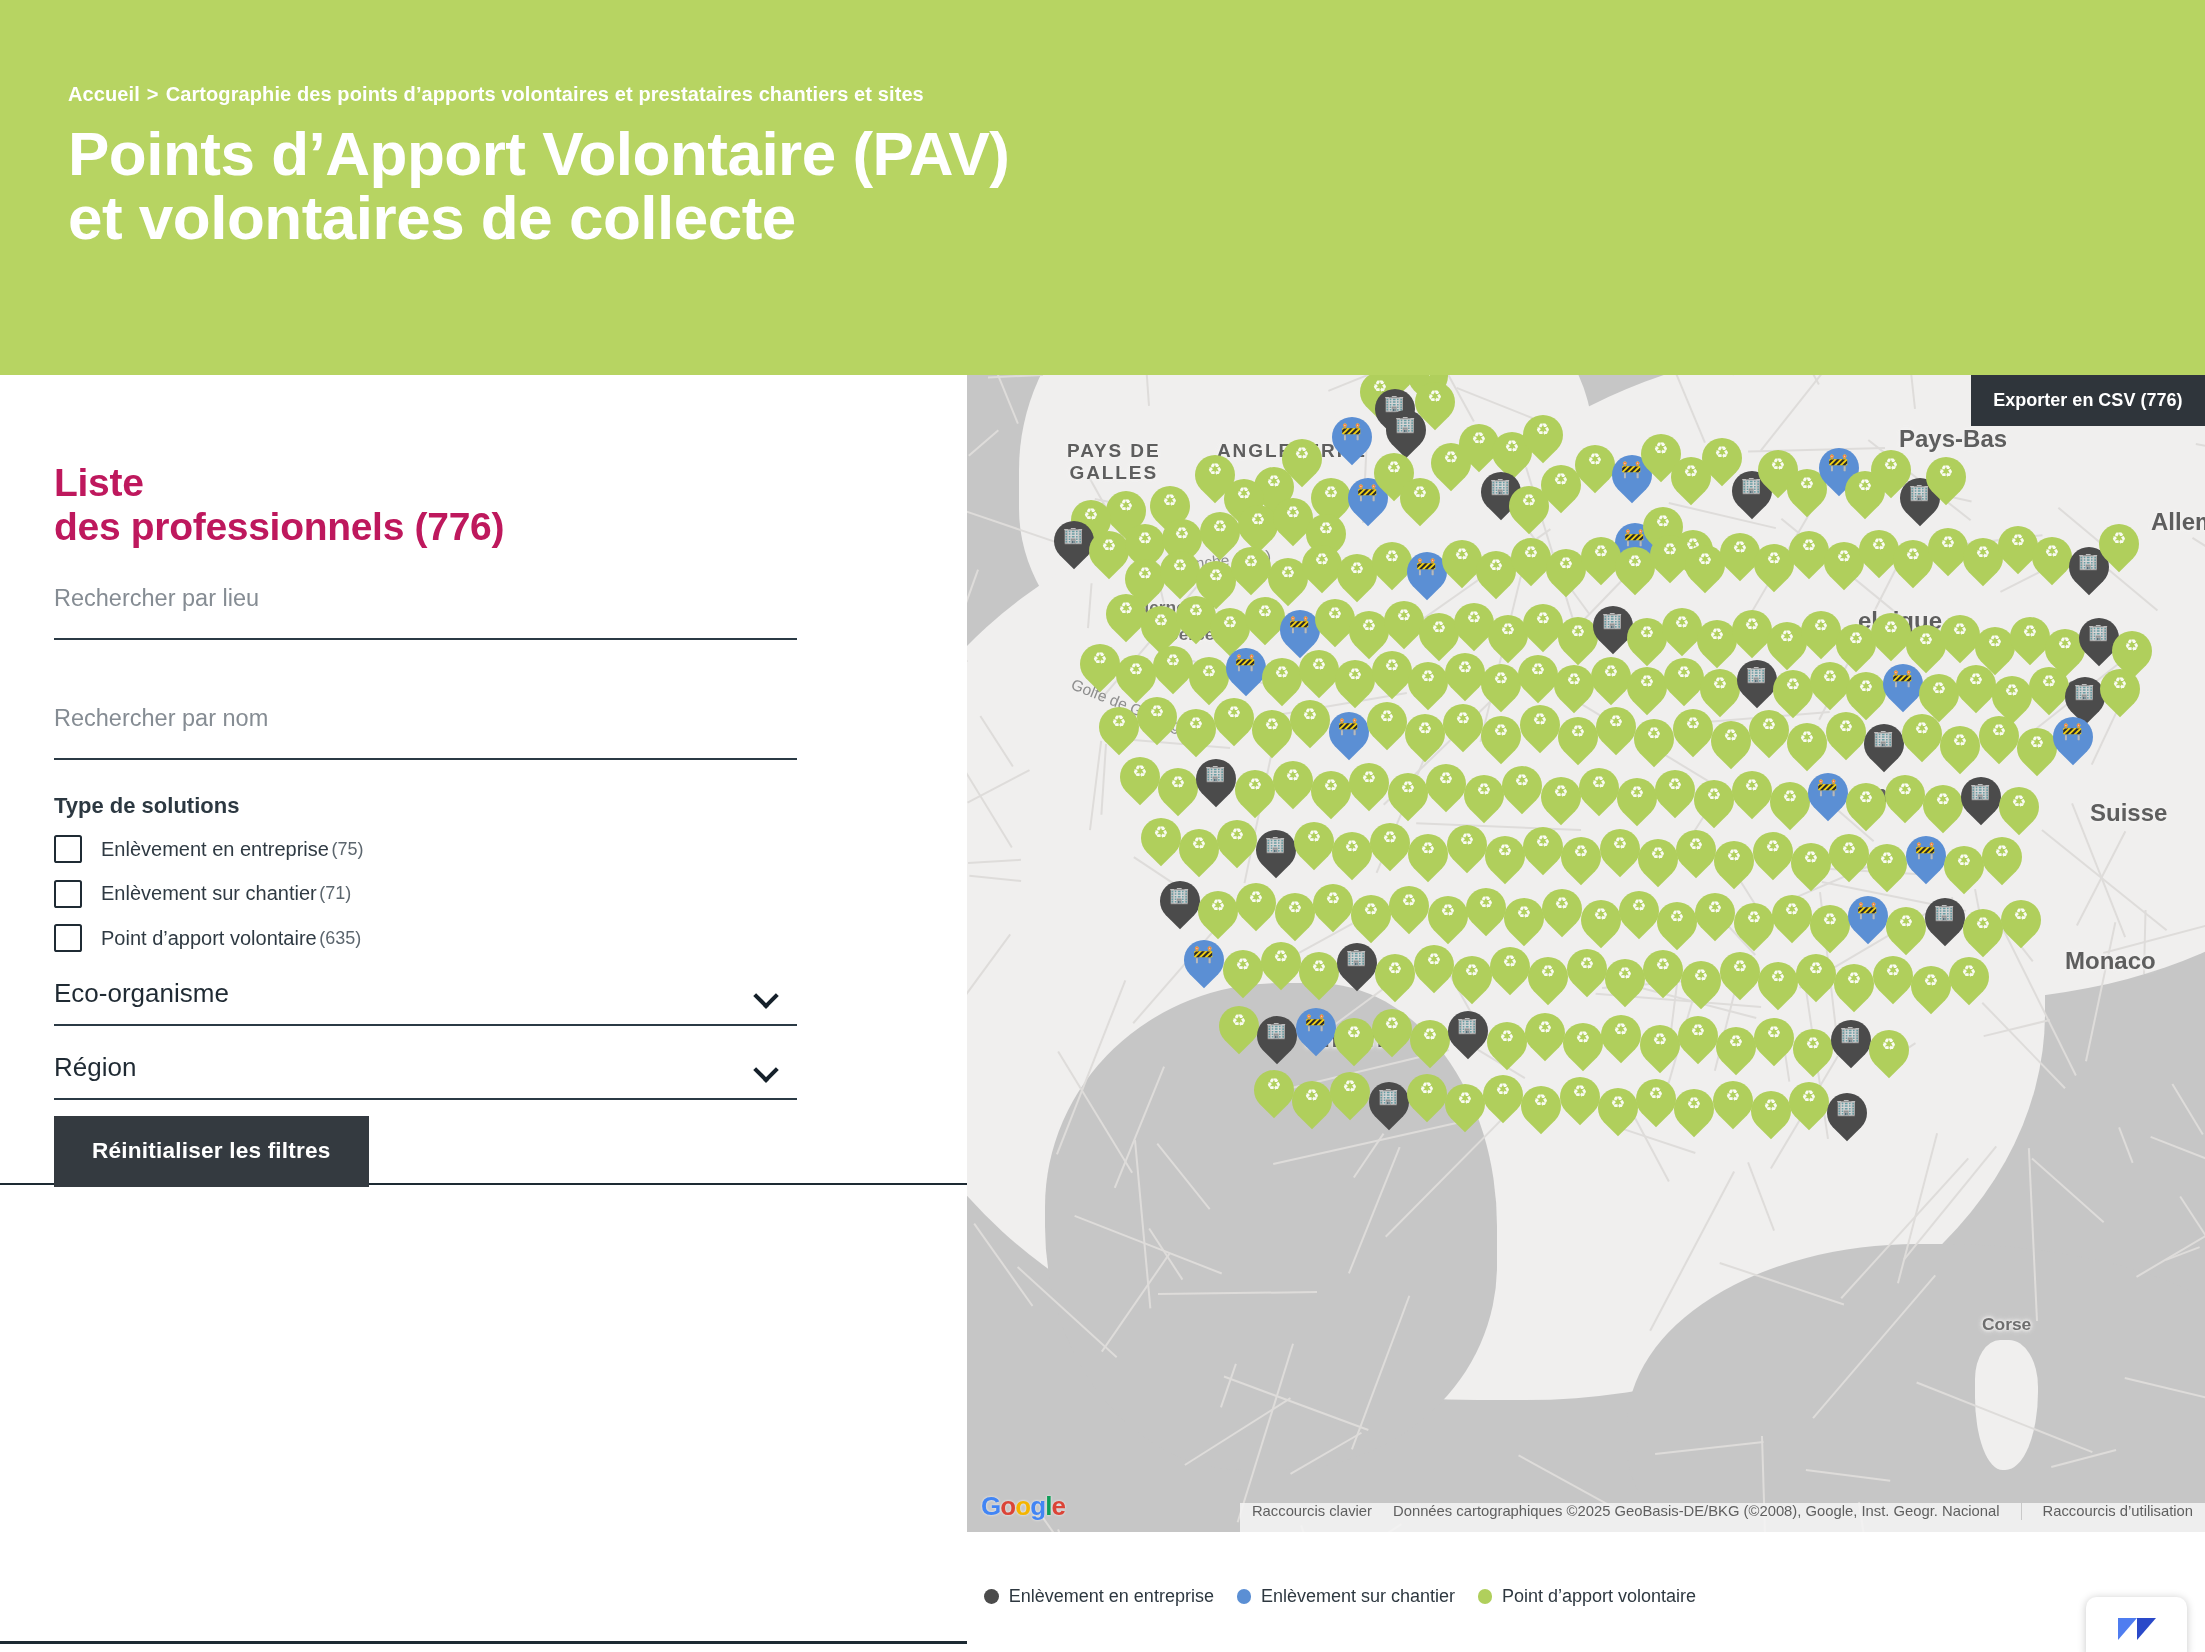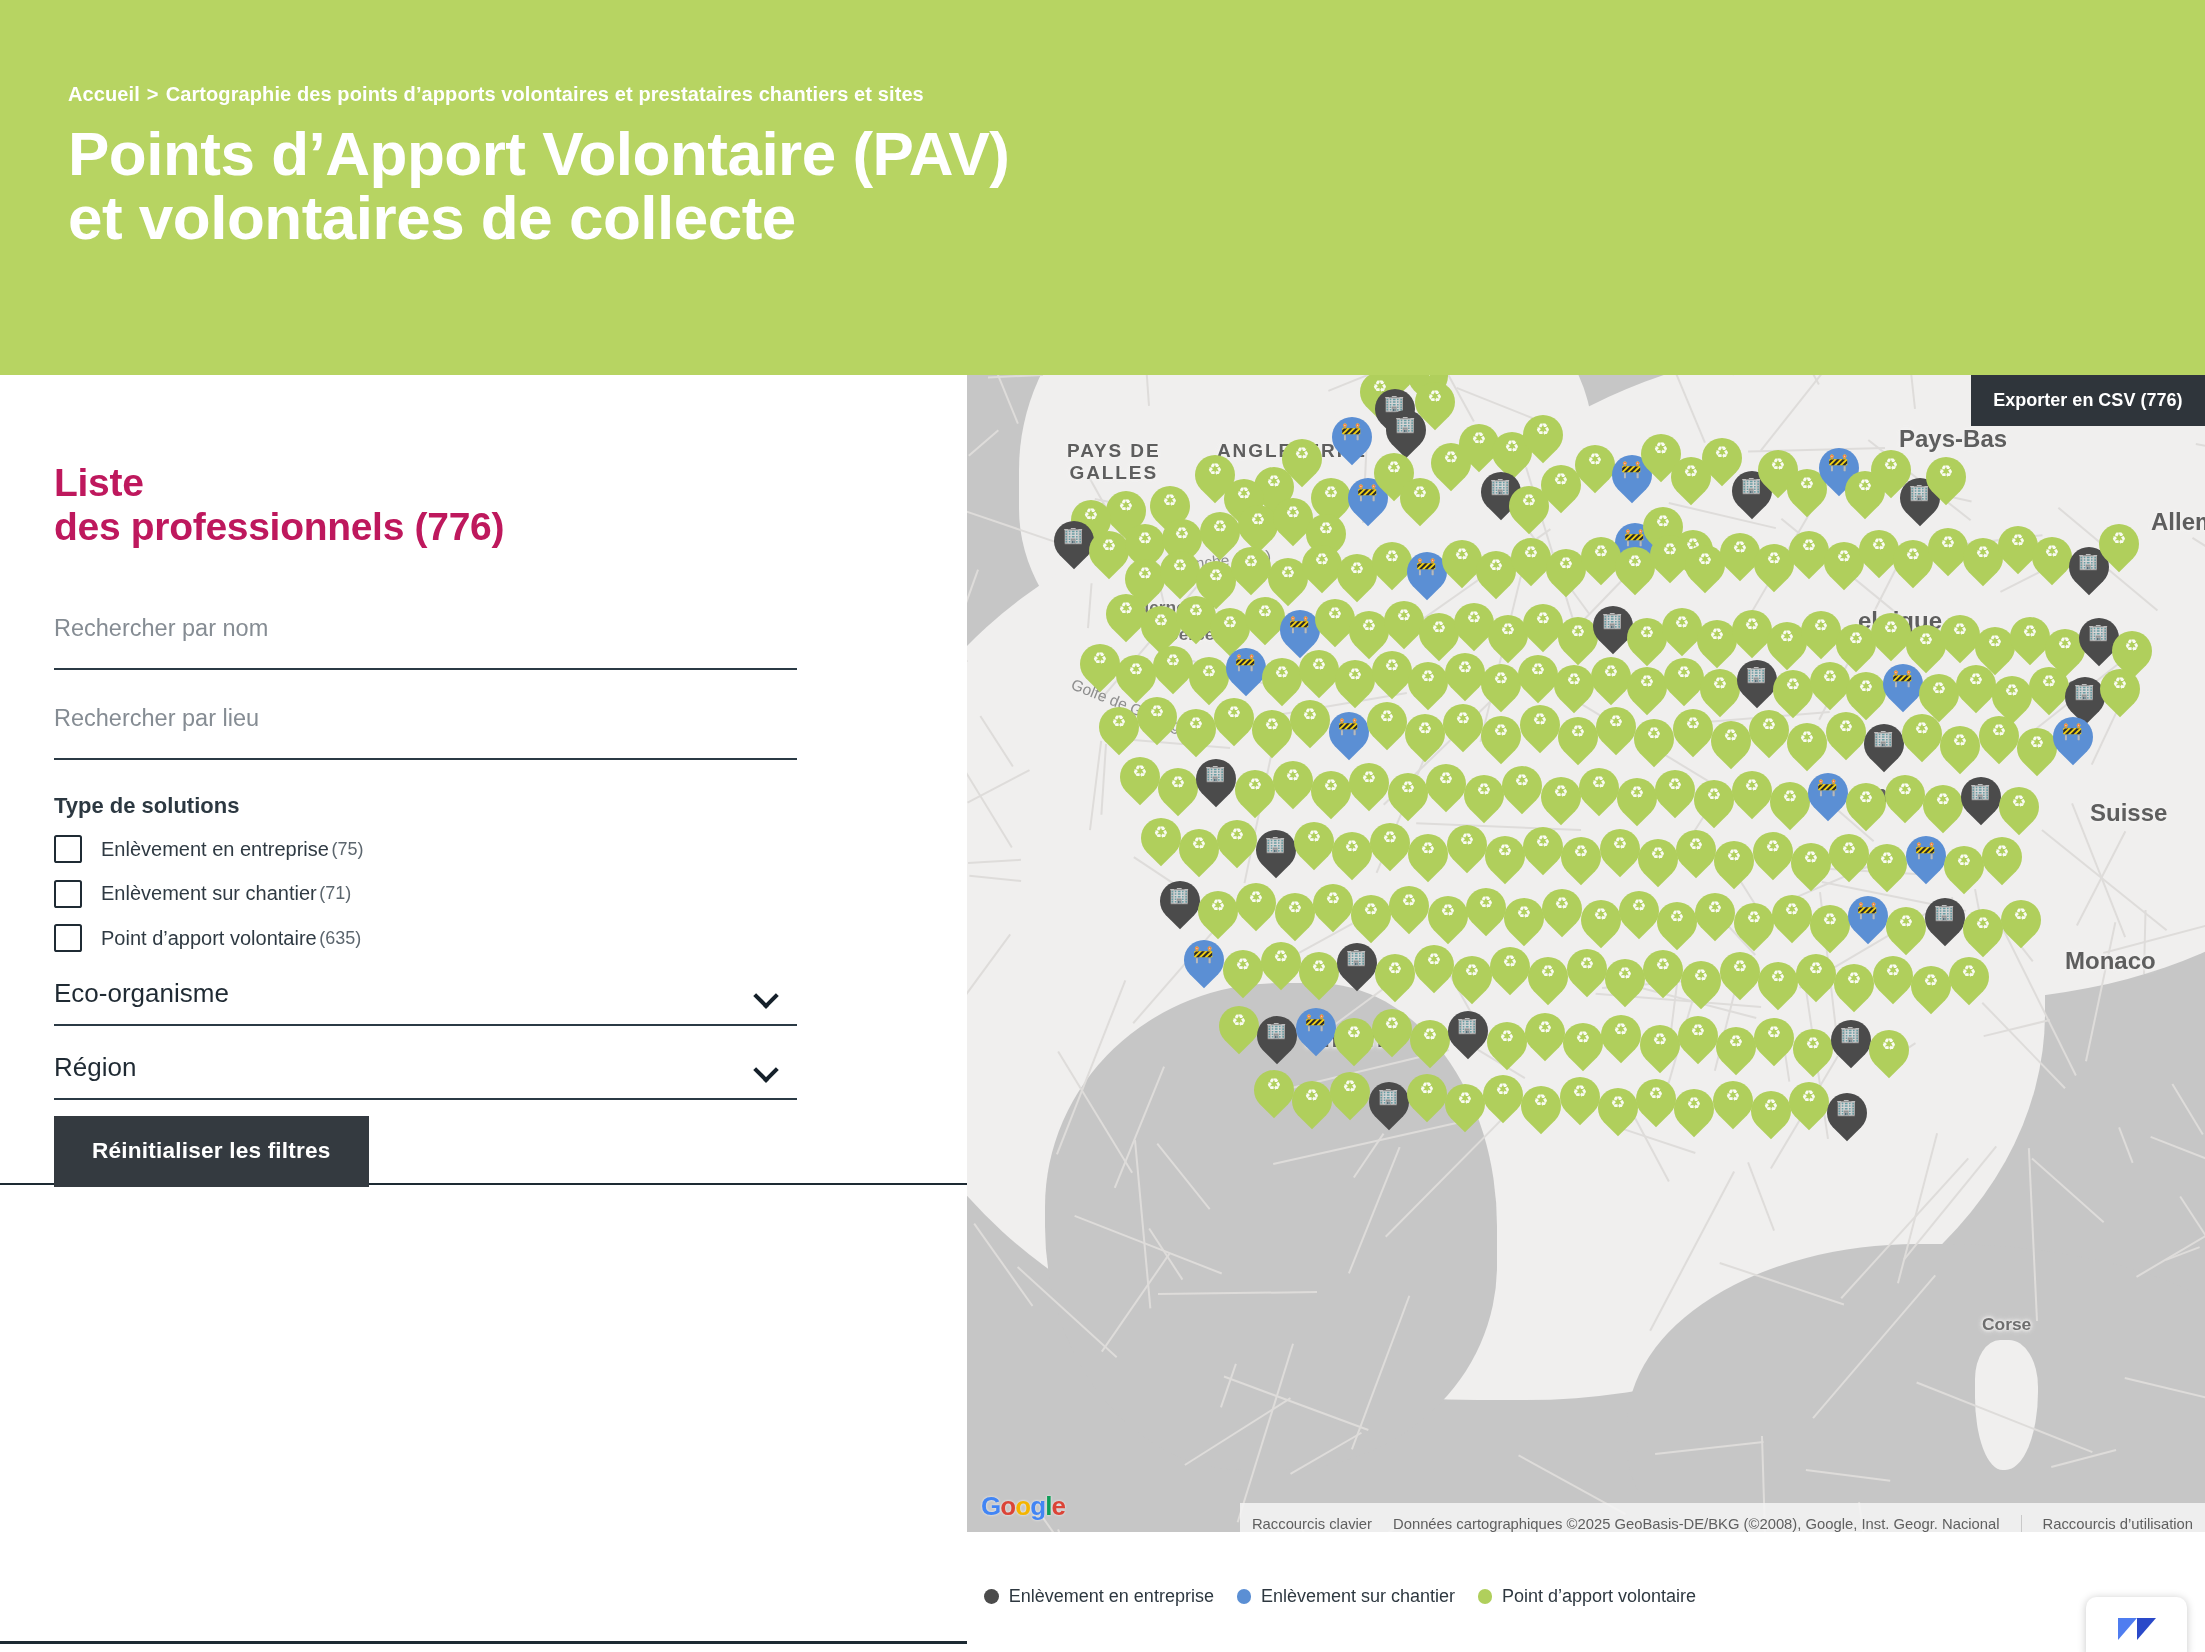--- a/index.html
+++ b/index.html
@@ -197,21 +197,21 @@
     position: absolute; left: 14px; bottom: 10.4px;
     font-size: 26px; font-weight: 700; letter-spacing: -0.9px;
     z-index: 30; text-shadow: 0 0 2.6px rgba(255,255,255,.85); margin-top: 12px;
   }
   .gmaps-logo .c1 { color:#4285F4 } .gmaps-logo .c2 { color:#DB4437 }
   .gmaps-logo .c3 { color:#F4B400 } .gmaps-logo .c4 { color:#4285F4 }
   .gmaps-logo .c5 { color:#0F9D58 } .gmaps-logo .c6 { color:#DB4437 }
 
   .map-attrib {
     position: absolute; right: 0; bottom: 0; height: 29.5px;
-    display: flex; align-items: flex-end; gap: 21px;
+    display: flex; align-items: flex-start; gap: 21px;
     background: rgba(245,245,245,.86);
     padding: 0 12px; font-size: 14.8px; color: #5f5f5f;
     z-index: 30;
   }
   .map-attrib .divider { width: 0.9px; height: 17.4px; background: #c9c9c9; }
 
   
   .legend {
     position: absolute; left: 967px; top: 1532px;
     width: 1238px; height: 120px;
@@ -268,26 +268,26 @@
       <span class="line">et volontaires de collecte</span>
     </h1>
   </header>
 
   <section class="panel">
     <h2 class="panel-title">
       <span class="line">Liste</span>
       <span class="line">des professionnels (776)</span>
     </h2>
 
+    <div class="field" id="field-lieu">
+      <input type="text" placeholder="Rechercher par lieu" style="">
+    </div>
+
     <div class="field" id="field-nom">
       <input type="text" placeholder="Rechercher par nom" style="">
-    </div>
-
-    <div class="field" id="field-lieu">
-      <input type="text" placeholder="Rechercher par lieu" style="">
     </div>
 
     <div class="filter-group-label">Type de solutions</div>
 
     <label class="checkrow">
       <span class="checkbox"></span>
       <span class="cb-label">Enlèvement en entreprise</span>
       <span class="cb-count">(75)</span>
     </label>
 

